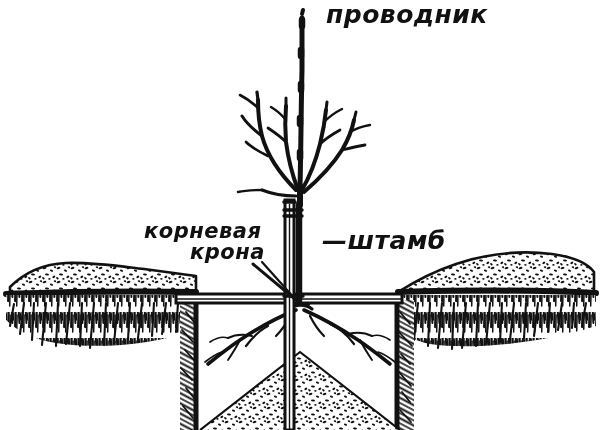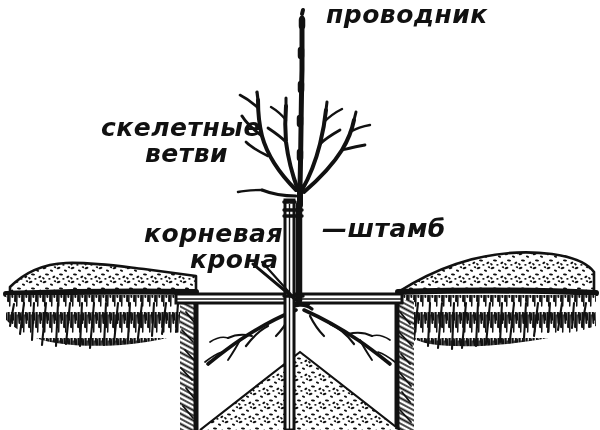--- a/index.html
+++ b/index.html
@@ -7,23 +7,23 @@
        font-family:"DejaVu Sans",sans-serif;}
   #stage{position:relative;width:600px;height:430px;background:#ffffff;}
   #stage svg{position:absolute;left:0;top:0;}
   .lbl{position:absolute;color:#111111;font-family:"DejaVu Sans",sans-serif;
        font-weight:bold;font-style:italic;white-space:nowrap;
        letter-spacing:.5px;line-height:1.02;}
   #lbl-provodnik{left:326px;top:2px;font-size:25px;}
   #lbl-krona{left:370px;top:76px;font-size:25px;}
   #lbl-skeletnye{left:101px;top:115px;font-size:25px;text-align:left;}
   #lbl-skeletnye .l2{display:block;padding-left:44px;}
-  #lbl-kornevaya{left:144px;top:221px;font-size:25px;}
+  #lbl-kornevaya{left:144px;top:221px;font-size:21px;}
   #lbl-kornevaya .l2{display:block;padding-left:46px;}
-  #lbl-shtamb{left:322px;top:216px;font-size:25px;}
+  #lbl-shtamb{left:322px;top:228px;font-size:25px;}
 </style>
 </head>
 <body>
 
 <div id="stage">
 
   <svg width="600" height="430" viewBox="0 0 600 430">
     <defs>
 
       <pattern id="speckle" x="0" y="0" width="14" height="14" patternUnits="userSpaceOnUse">
@@ -238,24 +238,20 @@
     <g stroke="#111111" fill="none" stroke-linecap="round">
 
       <path d="M253 264 L296 300" stroke-width="3"></path>
       <path d="M262 262 L296 300" stroke-width="2.2"></path>
     </g>
   </svg>
 
   <div class="lbl" id="lbl-provodnik">проводник</div>
 
 
-  <div class="lbl" id="lbl-skeletnye">
-    <span class="l1">скелетные</span>
-    <span class="l2">ветви</span>
-  </div>
 
   <div class="lbl" id="lbl-kornevaya">
     <span class="l1">корневая</span>
     <span class="l2">крона</span>
   </div>
 
   <div class="lbl" id="lbl-shtamb">—штамб</div>
 
 </div>
 

